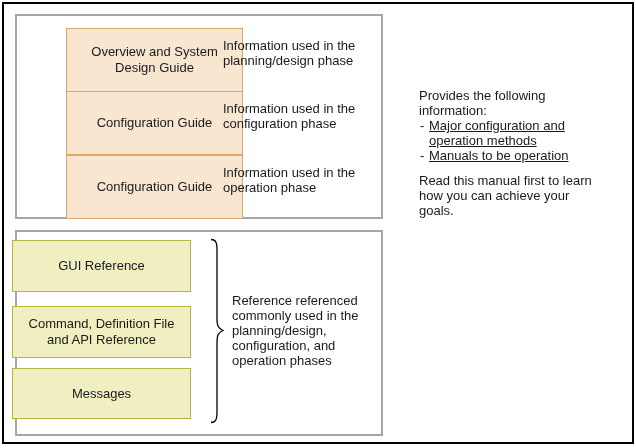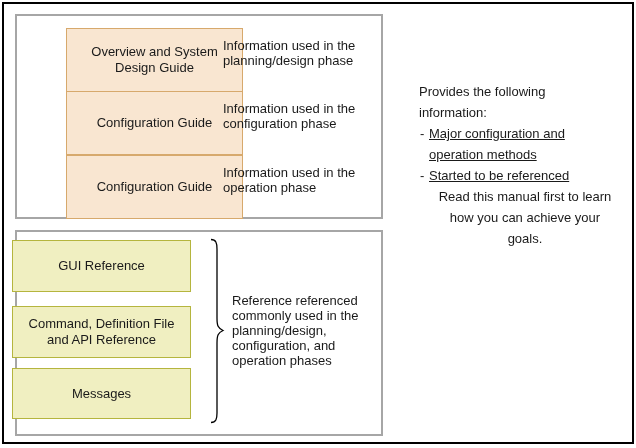--- a/index.html
+++ b/index.html
@@ -55,28 +55,28 @@
     line-height:15px;
     height:50px;
   }
   .note{
     position:absolute;
     white-space:pre-line;
     line-height:15px;
   }
   .brace{position:absolute;left:206px;top:238px;}
   .right-text{
-    position:absolute;left:419px;top:81px;width:212px;
-    line-height:21px;
+    position:absolute;left:419px;top:88px;width:212px;
+    line-height:15px;
   }
   .right-text .para{white-space:pre-line;}
   .bullet-row{position:relative;padding-left:10px;}
   .bullet-row .marker{position:absolute;left:1px;top:0;}
   .bullet-row .bullet-text{white-space:pre-line;display:block;text-decoration:underline;}
-  .closing{text-align:center;}
+  .closing{margin-top:10px;}
 </style>
 </head>
 <body>
 
 <div class="page">
 
   <div class="outer-frame"></div>
 
   <div class="panel panel-top"></div>
 
@@ -114,20 +114,20 @@
   <div class="right-text">
     <div class="para">Provides the following
 information:</div>
     <div class="bullet-row">
       <span class="marker">-</span>
       <span class="bullet-text">Major configuration and
 operation methods</span>
     </div>
     <div class="bullet-row">
       <span class="marker">-</span>
-      <span class="bullet-text">Started to be referenced</span>
+      <span class="bullet-text">Manuals to be operation</span>
     </div>
     <div class="para closing">Read this manual first to learn
 how you can achieve your
 goals.</div>
   </div>
 
 </div>
 
 </body></html>

